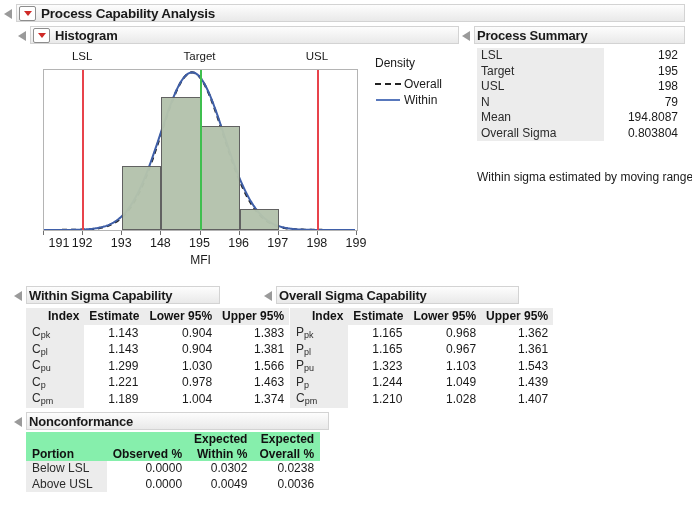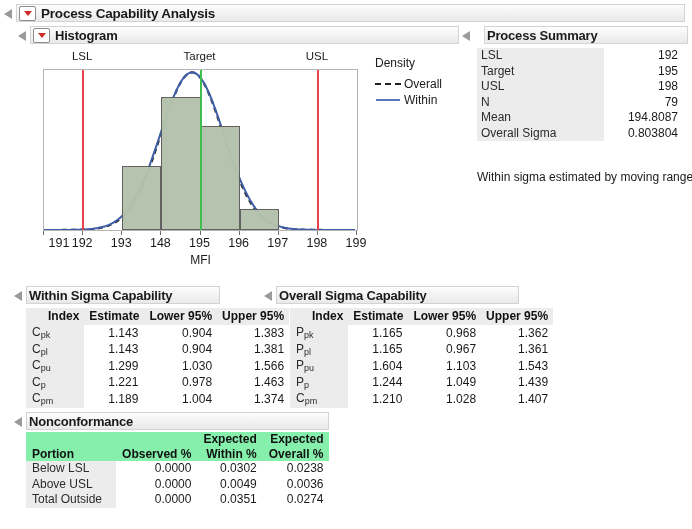--- a/index.html
+++ b/index.html
@@ -166,21 +166,21 @@
   .swatch.solid::before {
     content: "";
     position: absolute; left: 1px; right: 1px; top: 4px;
     border-top: 2px solid #5878bc;
   }
 
   
   #summary-header {
     position: absolute; left: 462px; top: 26px; width: 226px;
   }
-  #summary-header .hdr { width: 211px; margin-left: 10px; }
+  #summary-header .hdr { width: 211px; }
 
   #process-summary {
     position: absolute;
     left: 477px; top: 48px;
     width: 205px;
   }
   table.jmp {
     border-collapse: collapse;
     font-size: 12px;
   }
@@ -475,21 +475,21 @@
         <td class="num">1.362</td>
       </tr>
       <tr>
         <td class="idx"><span>P</span><sub>pl</sub></td>
         <td class="num w1">1.165</td>
         <td class="num">0.967</td>
         <td class="num">1.361</td>
       </tr>
       <tr>
         <td class="idx"><span>P</span><sub>pu</sub></td>
-        <td class="num w1">1.604</td>
+        <td class="num w1">1.323</td>
         <td class="num">1.103</td>
         <td class="num">1.543</td>
       </tr>
       <tr>
         <td class="idx"><span>P</span><sub>p</sub></td>
         <td class="num w1">1.244</td>
         <td class="num">1.049</td>
         <td class="num">1.439</td>
       </tr>
       <tr>
@@ -530,20 +530,14 @@
         <td class="n">0.0000</td>
         <td class="n">0.0302</td>
         <td class="n">0.0238</td>
       </tr>
       <tr>
         <td class="p">Above USL</td>
         <td class="n">0.0000</td>
         <td class="n">0.0049</td>
         <td class="n">0.0036</td>
       </tr>
-      <tr>
-        <td class="p">Total Outside</td>
-        <td class="n">0.0000</td>
-        <td class="n">0.0351</td>
-        <td class="n">0.0274</td>
-      </tr>
     </tbody>
 </table>
 
 </body></html>

